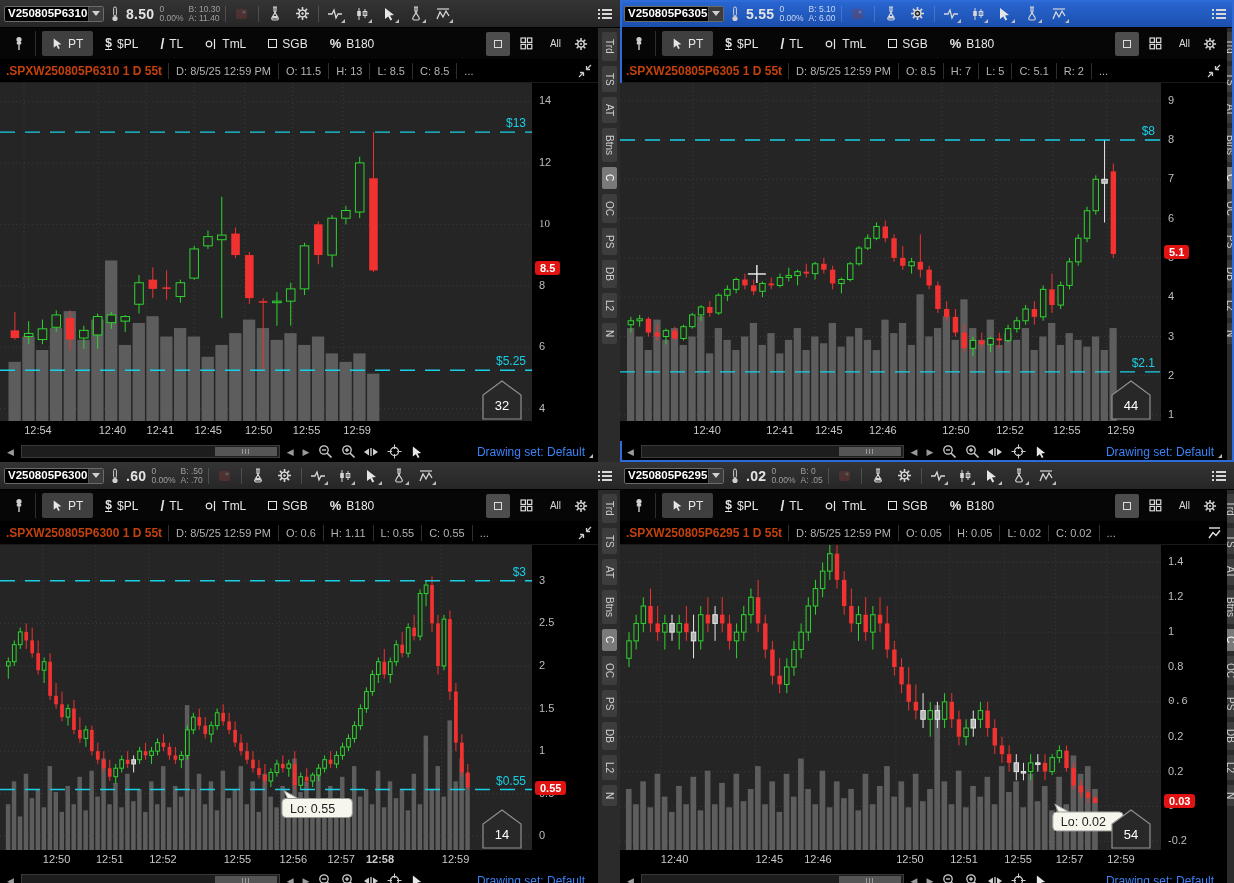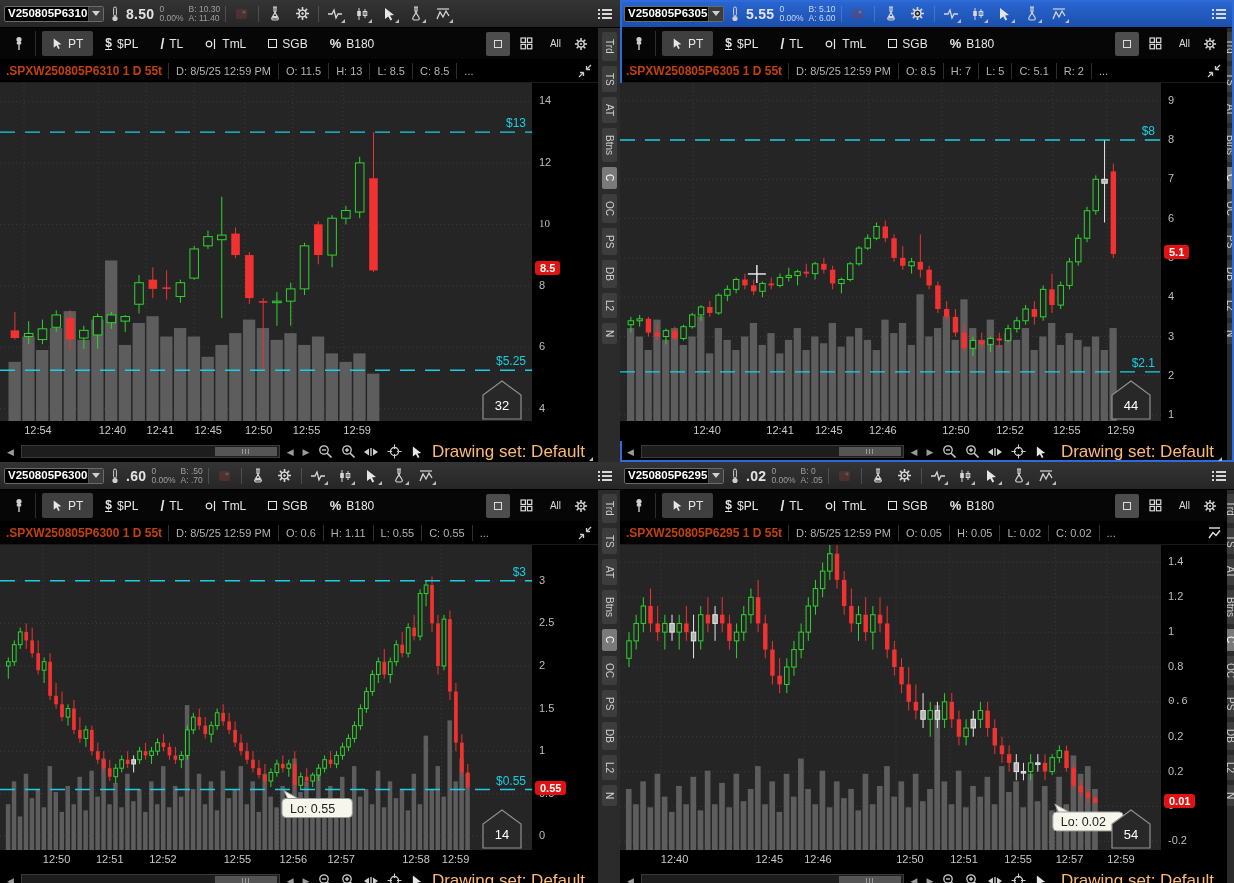--- a/index.html
+++ b/index.html
@@ -57,21 +57,21 @@
   .pricebadge{position:absolute;left:3px;background:#e01212;color:#fff;font-size:11px;font-weight:bold;padding:1px 5px;border-radius:3px;z-index:3}
   .time-axis{height:20px;background:#000;position:relative;flex:0 0 20px}
   .tlabel{position:absolute;top:3px;transform:translateX(-50%);color:#c9c9c9;font-size:11px;white-space:nowrap}
   
   .controls{height:21px;background:#000;display:flex;align-items:center;gap:5px;padding:0 5px;flex:0 0 21px}
   .sbtrack{width:44%;height:13px;background:#1d1d1d;border:1px solid #3a3a3a;position:relative}
   .sbthumb{position:absolute;right:2px;top:1px;width:62px;height:9px;background:#555;display:flex;align-items:center;justify-content:center;gap:2px}
   .sbthumb i{width:1px;height:5px;background:#999}
   .sarr{color:#9a9a9a;font-size:9px;cursor:pointer;padding:0 2px}
   .cicon{width:18px;height:18px;display:flex;align-items:center;justify-content:center;cursor:pointer}
-  .dslabel{margin-left:auto;color:#fdba74;font-size:17px;white-space:nowrap;cursor:pointer;position:relative;padding-right:8px}
+  .dslabel{margin-left:auto;color:#3b82f6;font-size:12px;white-space:nowrap;cursor:pointer;position:relative;padding-right:8px}
   .dslabel::after{content:"";position:absolute;right:0;bottom:1px;border-left:4px solid transparent;border-bottom:4px solid #bdbdbd}
   
   .sidebar{width:22px;background:#2b2b2b;flex:0 0 22px;display:flex;flex-direction:column;align-items:center;padding-top:4px;gap:5px;overflow:hidden}
   .rightcol .sidebar{width:7px;flex:0 0 7px}
   .stab{writing-mode:vertical-rl;background:#3d3d3d;color:#cfcfcf;font-size:10px;padding:7px 2px;border-radius:2px;cursor:pointer;min-height:16px;text-align:center;flex:0 0 auto}
   .stab.sel{background:#7a7a7a;color:#fff}
   svg text{font-family:"Liberation Sans",sans-serif}
 </style>
 </head>
 <body>
@@ -1370,21 +1370,21 @@
               <div class="pricebadge" style="top: 235.511px;">0.55</div>
             </div>
         </div>
         <div class="time-axis">
             <span class="tlabel" style="left: 56.56px;">12:50</span>
             <span class="tlabel" style="left: 109.76px;">12:51</span>
             <span class="tlabel" style="left: 162.96px;">12:52</span>
             <span class="tlabel" style="left: 237.44px;">12:55</span>
             <span class="tlabel" style="left: 293.3px;">12:56</span>
             <span class="tlabel" style="left: 341.18px;">12:57</span>
-            <span class="tlabel" style="left: 416px;">12:58</span>
+            <span class="tlabel" style="left: 380px; font-weight: bold;">12:58</span>
             <span class="tlabel" style="left: 455.56px;">12:59</span>
           </div>
         <div class="controls">
           <span class="sarr">◀</span>
           <span class="sbtrack">
               <span class="sbthumb">
                 <i></i>
                 <i></i>
                 <i></i>
               </span>
@@ -1850,21 +1850,21 @@
           <div class="axis">
               <div class="tick" style="top: 10.4286px;">1.4</div>
               <div class="tick" style="top: 45.2857px;">1.2</div>
               <div class="tick" style="top: 80.1429px;">1</div>
               <div class="tick" style="top: 115px;">0.8</div>
               <div class="tick" style="top: 149.857px; font-family: Liberation Mono, monospace;">0.6</div>
               <div class="tick" style="top: 184.714px;">0.2</div>
               <div class="tick" style="top: 219.571px;">0.2</div>
               <div class="tick" style="top: 254.429px;">0</div>
               <div class="tick" style="top: 289.286px;">-0.2</div>
-              <div class="pricebadge" style="top: 248.943px;">0.01</div>
+              <div class="pricebadge" style="top: 248.943px;">0.03</div>
             </div>
         </div>
         <div class="time-axis">
             <span class="tlabel" style="left: 54.575px;">12:40</span>
             <span class="tlabel" style="left: 149.25px;">12:45</span>
             <span class="tlabel" style="left: 197.94px;">12:46</span>
             <span class="tlabel" style="left: 289.91px;">12:50</span>
             <span class="tlabel" style="left: 344.01px;">12:51</span>
             <span class="tlabel" style="left: 398.11px;">12:55</span>
             <span class="tlabel" style="left: 449.505px;">12:57</span>

